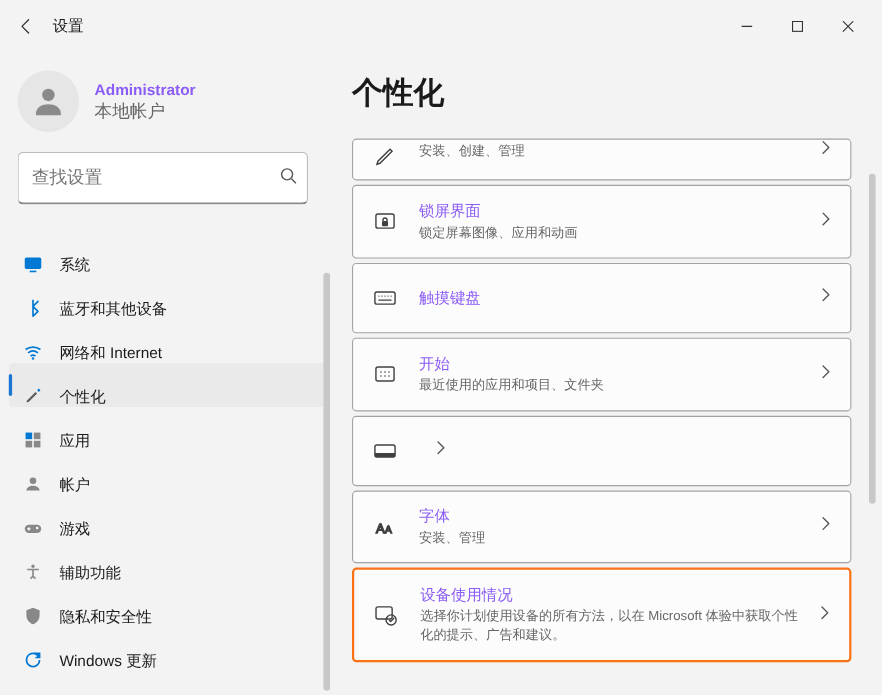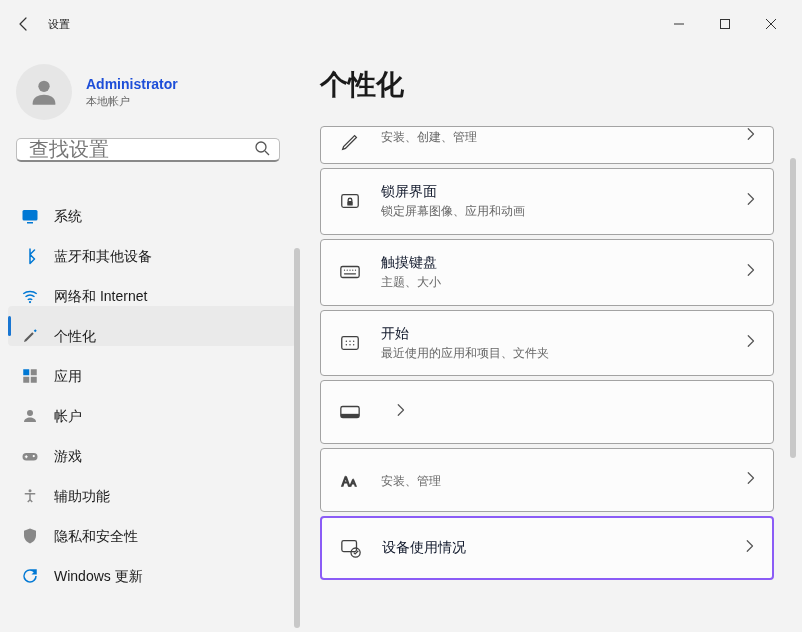--- a/index.html
+++ b/index.html
@@ -1,41 +1,41 @@
 <!DOCTYPE html>
 <html><head>
 <meta charset="utf-8">
 <style>
 * { margin: 0; padding: 0; box-sizing: border-box; font-family: "Segoe UI", "Microsoft YaHei", sans-serif; }
 body { width: 802px; height: 632px; background: #f3f3f3; overflow: hidden; position: relative; }
 
 
 .titlebar { height: 48px; display: flex; align-items: center; padding: 0 8px; }
 .titlebar .back { width: 32px; height: 32px; display: flex; align-items: center; justify-content: center; border-radius: 4px; cursor: pointer; }
-.titlebar .title { font-size: 11px; margin-left: 8px; color: #1a1a1a; }
+.titlebar .title { font-size: 14px; margin-left: 8px; color: #1a1a1a; }
 .titlebar .spacer { flex: 1; }
 .winbtn { width: 46px; height: 32px; display: flex; align-items: center; justify-content: center; cursor: pointer; }
 .winbtn svg { pointer-events: none; }
 
 
 .layout { display: flex; height: calc(632px - 48px); }
 .sidebar { width: 300px; padding: 0 4px 0 0; position: relative; }
 .main { flex: 1; padding: 12px 28px 0 20px; overflow: hidden; position: relative; }
 
 
 .account { display: flex; align-items: center; padding: 16px 16px 18px 16px; gap: 14px; }
 .avatar { width: 56px; height: 56px; border-radius: 50%; background: #e6e6e6; display: flex; align-items: center; justify-content: center; }
 .avatar svg { width: 34px; height: 34px; }
-.acct-name { font-size: 14px; font-weight: 600; color: #1d4ed8; }
-.acct-sub { font-size: 11px; color: #666; margin-top: 2px; }
+.acct-name { font-size: 14px; font-weight: 600; color: #8b5cf6; }
+.acct-sub { font-size: 16px; color: #666; margin-top: 2px; }
 
 
 .searchwrap { padding: 0 16px; }
 .search { position: relative; }
-.search input { width: 100%; height: 24px; padding: 0 36px 0 12px; border: 1px solid #bdbdbd; border-bottom: 2px solid #888; border-radius: 5px; background: #fff; font-size: 20px; outline: none; }
+.search input { width: 100%; height: 48px; padding: 0 36px 0 12px; border: 1px solid #bdbdbd; border-bottom: 2px solid #888; border-radius: 5px; background: #fff; font-size: 16px; outline: none; }
 .search .sicon { position: absolute; right: 10px; top: 50%; transform: translateY(-50%); color: #555; }
 
 
 .nav { margin-top: 24px; padding-left: 8px; }
 .nav-item { display: flex; align-items: flex-end; height: 40px; padding: 0 12px; border-radius: 4px; cursor: pointer; position: relative; margin-bottom: 0px; }
 .nav-item.active { background: #eaeaea; }
 .nav-item.active::before { content: ""; position: absolute; left: 0; top: 10px; bottom: 10px; width: 3px; background: #1976d2; border-radius: 2px; }
 .nav-icon { width: 20px; height: 20px; display: flex; align-items: center; justify-content: center; margin-right: 14px; flex-shrink: 0; }
 .nav-label { font-size: 14px; color: #1a1a1a; }
 
@@ -45,24 +45,24 @@
 
 .page-title { font-size: 28px; font-weight: 600; color: #1a1a1a; margin: 6px 0 22px 0; }
 
 
 .rows { display: flex; flex-direction: column; gap: 4px; }
 .row { background: #fcfcfc; border: 1px solid #a3a3a3; border-radius: 4px; padding: 14px 16px 14px 16px; display: flex; align-items: center; cursor: pointer; min-height: 64px; }
 .row.partial { height: 38px; min-height: 38px; padding-top: 0; padding-bottom: 6px; align-items: flex-start; }
 .row.partial .row-icon { align-self: center; }
 .row-icon { width: 26px; height: 26px; display: flex; align-items: center; justify-content: center; margin-right: 18px; flex-shrink: 0; color: #404040; }
 .row-body { flex: 1; }
-.row-title { font-size: 14px; color: #0f172a; }
+.row-title { font-size: 14px; color: #8b5cf6; }
 .row-sub { font-size: 12px; color: #666; margin-top: 2px; line-height: 1.4; }
 .row-chev { color: #555; margin-left: 12px; flex-shrink: 0; }
-.row.highlight { border: 2px solid #8b5cf6; }
+.row.highlight { border: 2px solid #f97316; }
 
 
 .main-scroll { position: absolute; right: 6px; top: 110px; width: 6px; height: 300px; background: #c8c8c8; border-radius: 3px; }
 </style>
 </head>
 <body>
 
 <div class="titlebar">
   <div class="back">
     <svg width="16" height="16" viewBox="0 0 16 16">
@@ -245,21 +245,20 @@
         </div>
         <div class="row">
     <span class="row-icon">
             <svg width="22" height="22" viewBox="0 0 24 24" fill="none" stroke="#404040" stroke-width="1.4">
               <rect x="2" y="6" width="20" height="12" rx="2"></rect>
               <path d="M6 10h0M9 10h0M12 10h0M15 10h0M18 10h0M6 14h12" stroke-linecap="round"></path>
             </svg>
           </span>
     <div class="row-body">
             <div class="row-title">触摸键盘</div>
-            <div class="row-sub">主题、大小</div>
           </div>
     <span class="row-chev"><svg width="14" height="14" viewBox="0 0 16 16">
               <path d="M6 2l6 6-6 6" stroke="#555" stroke-width="1.4" fill="none" stroke-linecap="round" stroke-linejoin="round"></path>
             </svg></span>
         </div>
         <div class="row">
     <span class="row-icon">
             <svg width="22" height="22" viewBox="0 0 24 24" fill="none" stroke="#404040" stroke-width="1.4">
               <rect x="3" y="5" width="18" height="14" rx="2"></rect>
               <circle cx="8" cy="10" r="0.8" fill="#404040" stroke="none"></circle>
@@ -290,36 +289,38 @@
             </svg></span>
         </div>
         <div class="row">
     <span class="row-icon">
             <svg width="22" height="22" viewBox="0 0 24 24" fill="none" stroke="#404040" stroke-width="1.4">
               <text x="3" y="18" font-size="13" font-family="serif">A</text>
               <text x="12" y="18" font-size="10" font-family="serif">A</text>
             </svg>
           </span>
     <div class="row-body">
+            <div class="row-title">字体</div>
             <div class="row-sub">安装、管理</div>
           </div>
     <span class="row-chev"><svg width="14" height="14" viewBox="0 0 16 16">
               <path d="M6 2l6 6-6 6" stroke="#555" stroke-width="1.4" fill="none" stroke-linecap="round" stroke-linejoin="round"></path>
             </svg></span>
         </div>
         <div class="row highlight">
     <span class="row-icon">
             <svg width="22" height="22" viewBox="0 0 24 24" fill="none" stroke="#404040" stroke-width="1.4">
               <rect x="2" y="4" width="16" height="12" rx="2"></rect>
               <circle cx="17" cy="17" r="5"></circle>
               <path d="M15 17l1.5 1.5L20 15"></path>
             </svg>
           </span>
     <div class="row-body">
             <div class="row-title">设备使用情况</div>
+            <div class="row-sub">选择你计划使用设备的所有方法，以在 Microsoft 体验中获取个性化的提示、广告和建议。</div>
           </div>
     <span class="row-chev"><svg width="14" height="14" viewBox="0 0 16 16">
               <path d="M6 2l6 6-6 6" stroke="#555" stroke-width="1.4" fill="none" stroke-linecap="round" stroke-linejoin="round"></path>
             </svg></span>
         </div>
       </div>
     <div class="main-scroll"></div>
   </div>
 </div>
 

